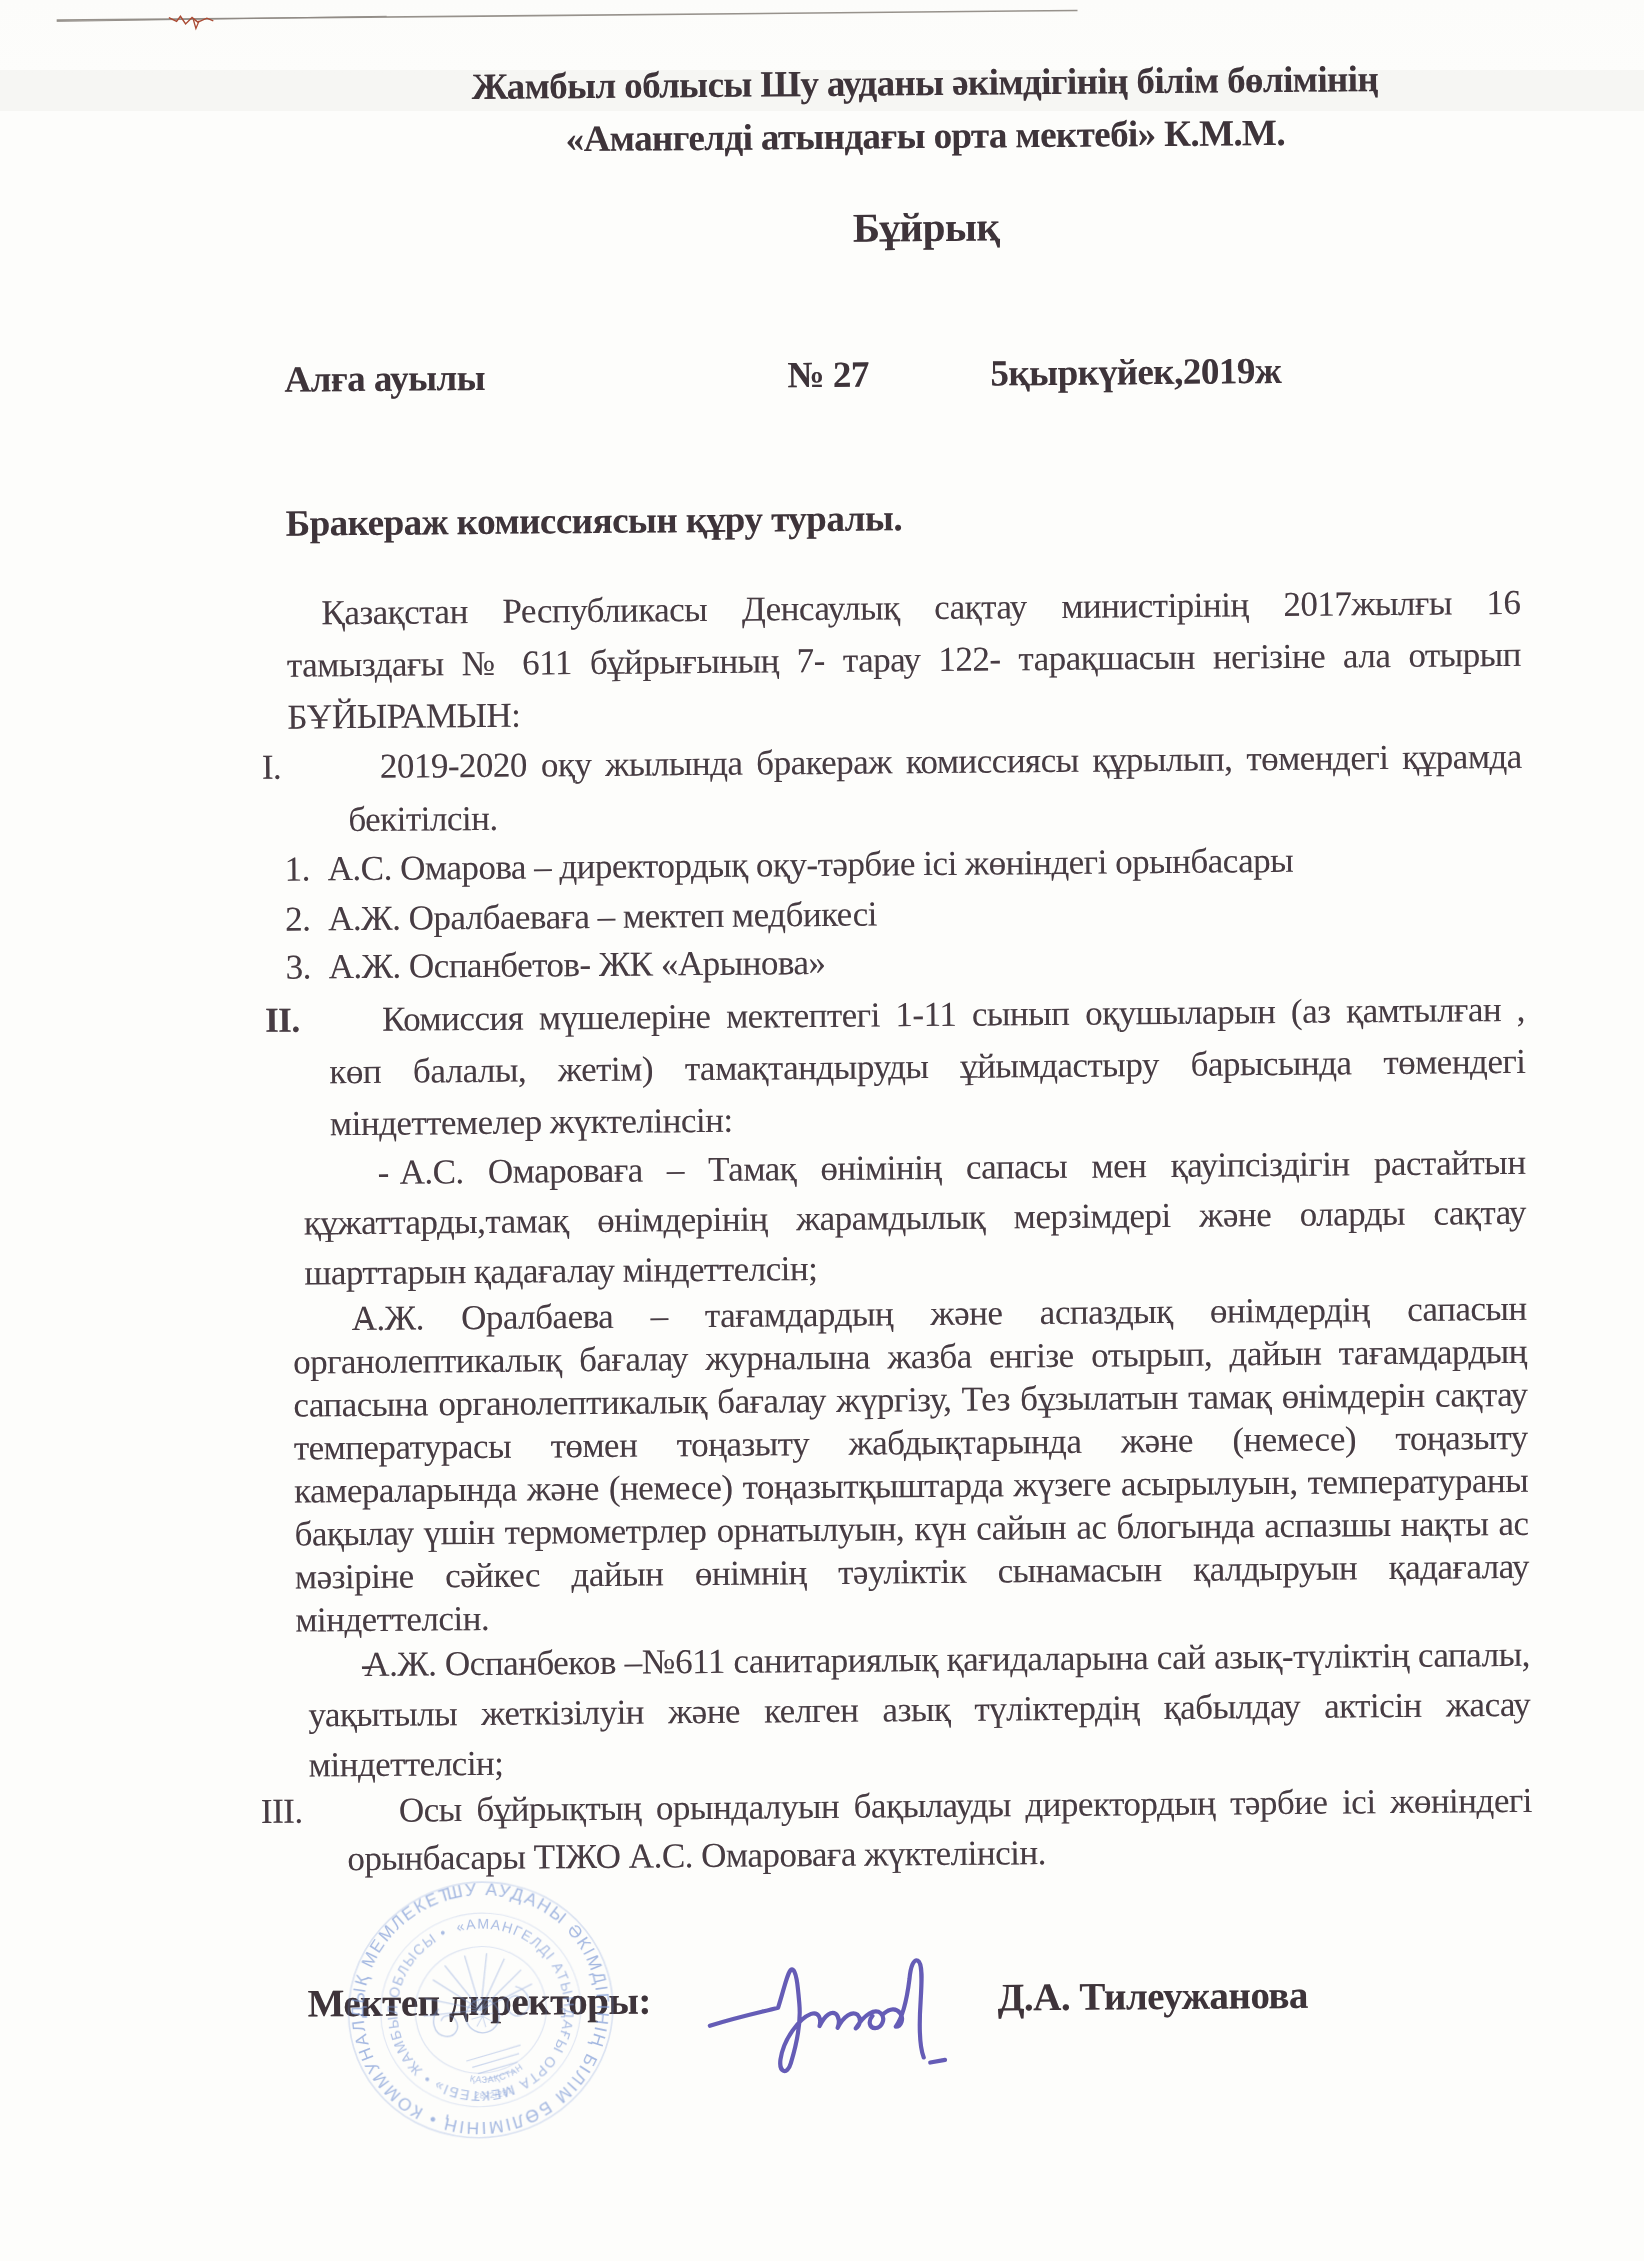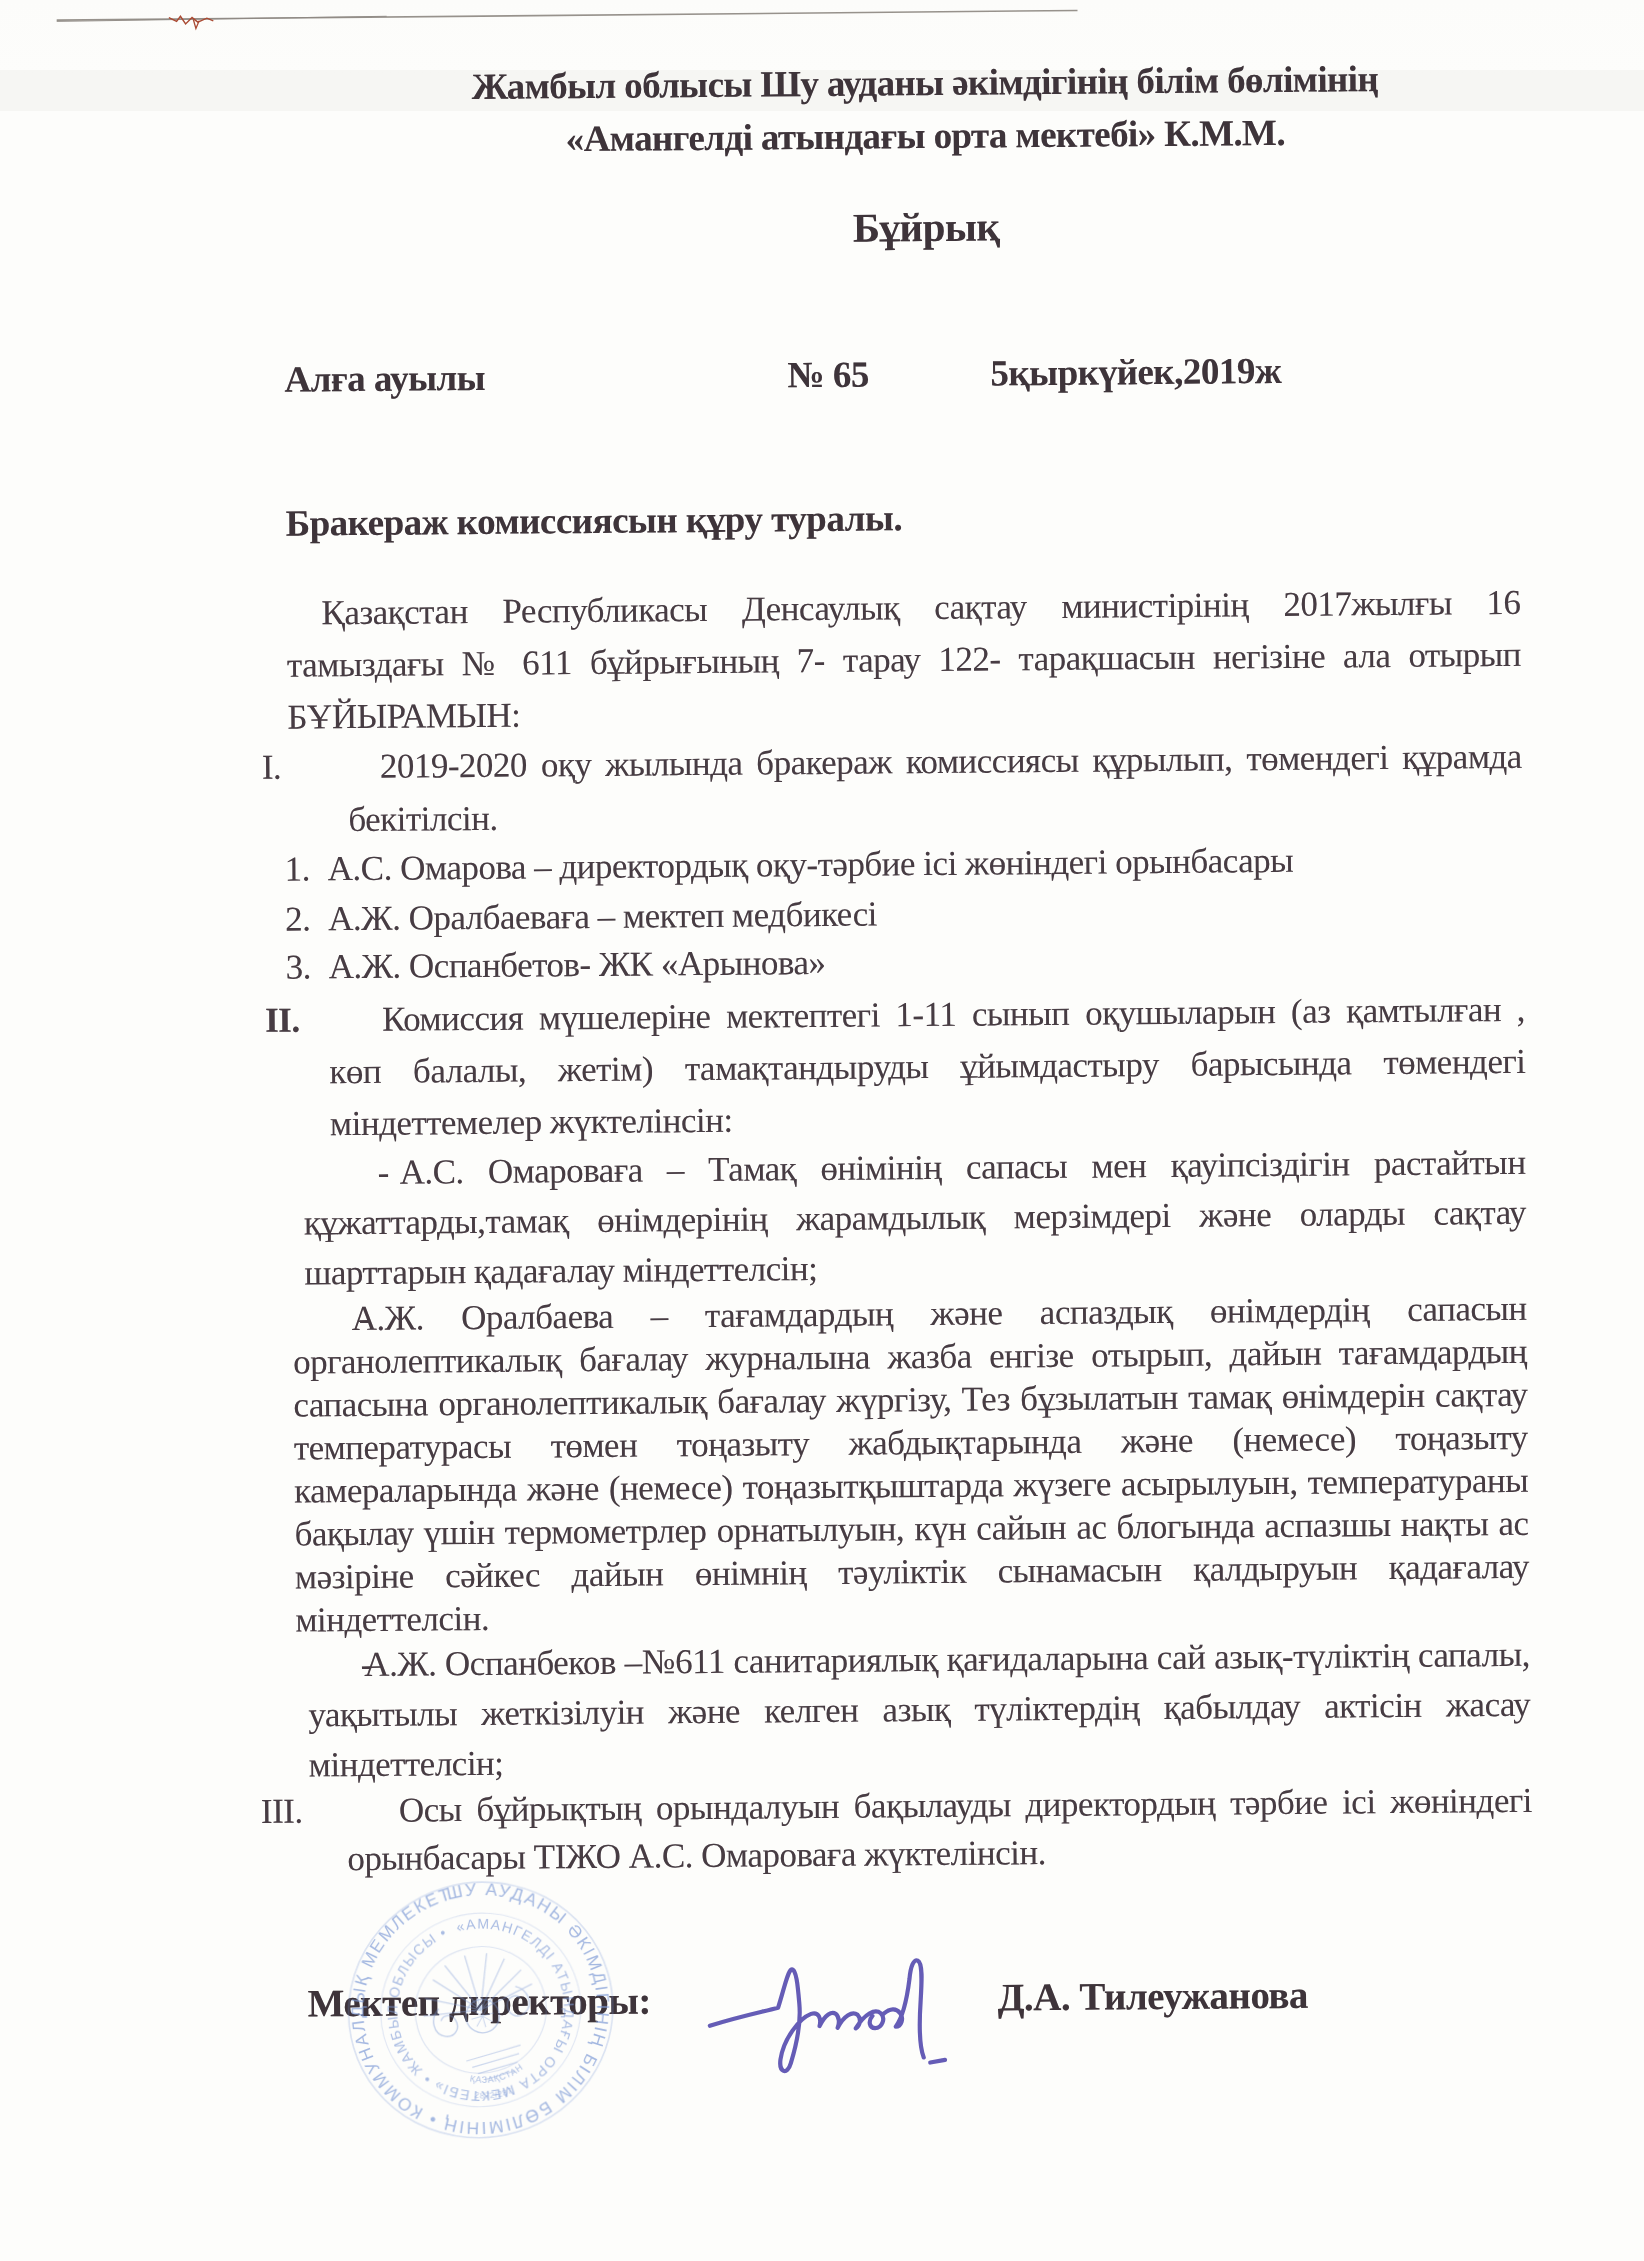--- a/index.html
+++ b/index.html
@@ -56,21 +56,21 @@
   <div class="scan-band"></div>
 
   <div class="content">
 
     <div class="txt hdr center-block" style="top:62px;">Жамбыл облысы Шу ауданы әкімдігінің білім бөлімінің</div>
     <div class="txt hdr center-block" style="top:115px;">«Амангелді  атындағы орта мектебі» К.М.М.</div>
     <div class="txt order-title center-block" style="top:204px;">Бұйрық</div>
 
     <div class="meta">
       <span class="txt bold" style="left:291px;top:353px;font-size:37px;">Алға ауылы</span>
-      <span class="txt bold" style="left:794px;top:353px;font-size:37px;">№ 65</span>
+      <span class="txt bold" style="left:794px;top:353px;font-size:37px;">№ 27</span>
       <span class="txt bold" style="left:997px;top:353px;font-size:37px;">5қыркүйек,2019ж</span>
     </div>
 
     <div class="txt bold" style="left:291px;top:497px;font-size:37px;">Бракераж  комиссиясын құру  туралы.</div>
 
     <div class="txt body-col" style="top:583px;text-indent:35px;">Қазақстан Республикасы Денсаулық сақтау министірінің 2017жылғы 16 тамыздағы № 611 бұйрығының 7- тарау 122- тарақшасын негізіне ала отырып БҰЙЫРАМЫН:</div>
 
     <p class="txt body-col" style="top:736px;line-height:53px;margin:0;padding-left:60px;text-indent:-43px;width:1174px;">
       <span class="item-label" style="width:75px;">I.</span><span>2019-2020  оқу жылында бракераж комиссиясы құрылып, төмендегі құрамда бекітілсін.</span>
     </p>

